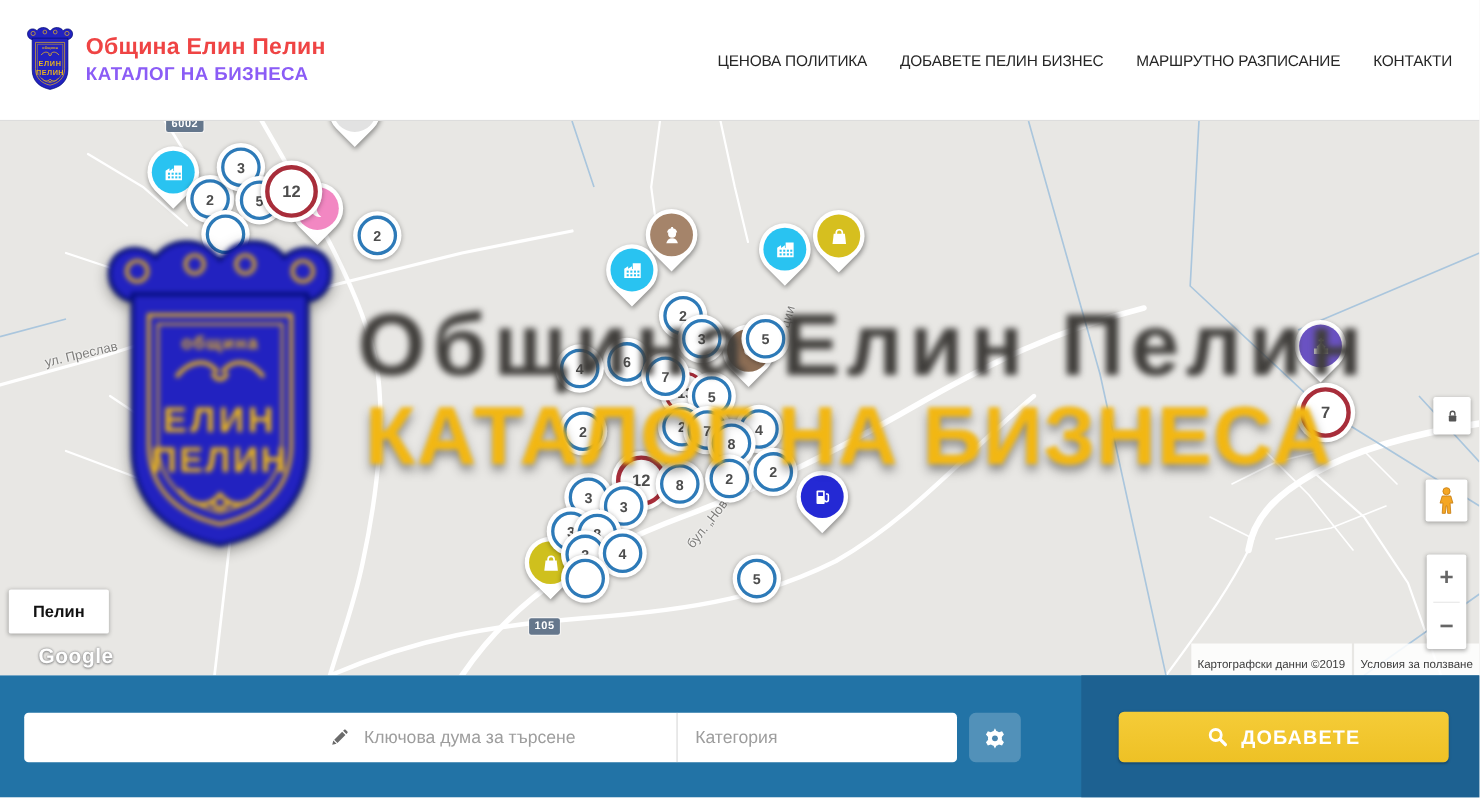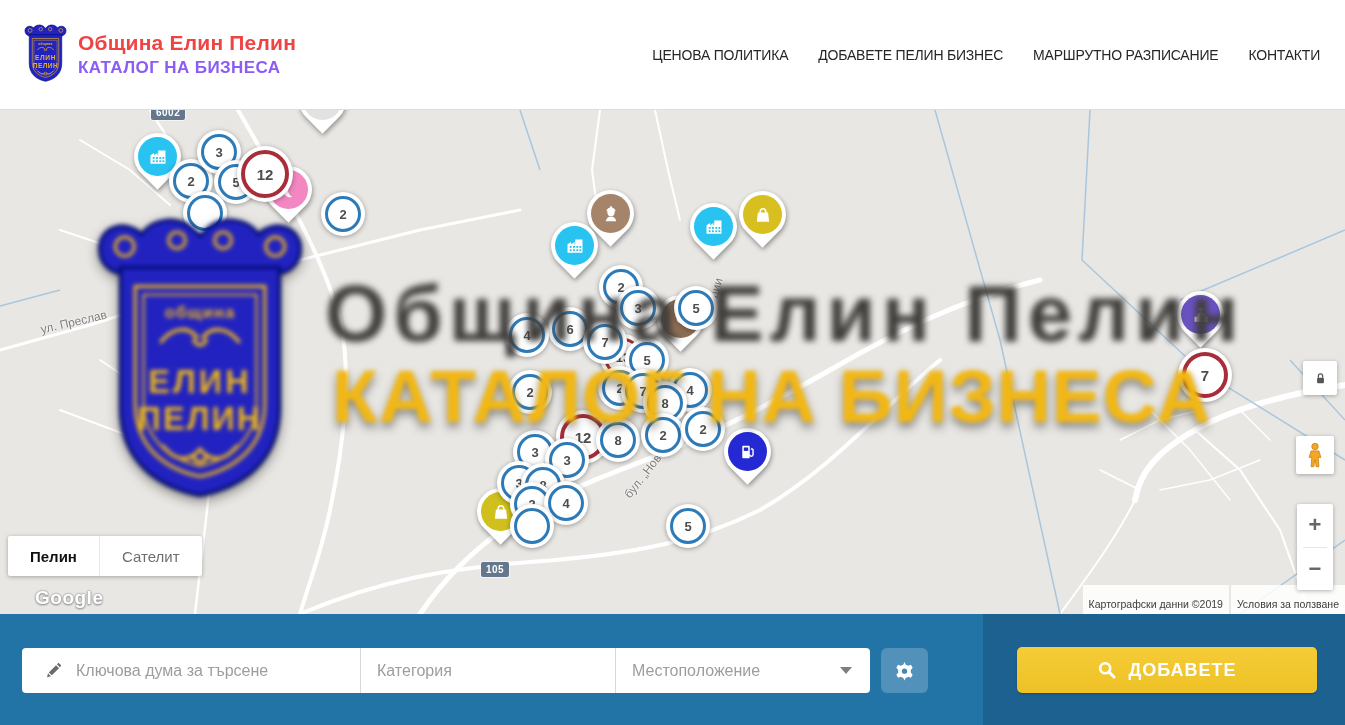--- a/index.html
+++ b/index.html
@@ -362,21 +362,20 @@
       </div>
 
     <svg id="wm-crest" viewBox="0 0 220 280">
         <use href="#crest"></use>
       </svg>
     <div id="wm-line1" class="wm-text">Община Елин Пелин</div>
     <div id="wm-line2" class="wm-text">КАТАЛОГ НА БИЗНЕСА</div>
 
     <div id="maptype">
       <div id="btn-karta" class="mt-btn">Пелин</div>
-      <div id="btn-satelit" class="mt-btn">Сателит</div>
     </div>
     <div id="google-logo">Google</div>
 
     <div id="attribution">
       <span class="attr-seg">Картографски данни ©2019</span>
       <span class="attr-seg">Условия за ползване</span>
     </div>
 
     <div id="lock-btn" class="ctrl-btn">
       <svg width="17" height="17" viewBox="0 0 20 20">
@@ -403,24 +402,20 @@
     <div id="search-group">
       <div id="kw-section">
         <svg width="19" height="19" viewBox="0 0 20 20">
             <path d="M3.2 17l1-4.1 3.1 3.1zM5.1 12l7.6-7.6 3.1 3.1-7.6 7.6zM13.6 3.5l1-1c.4-.4 1-.4 1.4 0l1.7 1.7c.4.4.4 1 0 1.4l-1 1z" fill="#6b6b6b"></path>
           </svg>
         <input id="kw-input" type="text" placeholder="Ключова дума за търсене" style="">
       </div>
       <div class="dd-section">
         <span class="dd-label">Категория</span>
       </div>
-      <div class="dd-section">
-        <span class="dd-label">Местоположение</span>
-        <span class="caret"></span>
-      </div>
     </div>
     <div id="gear-btn">
       <svg width="23" height="23" viewBox="0 0 20 20">
           <path d="M10 2.6l1.1 2.3a5.3 5.3 0 012.1.9l2.4-.8 1.5 2.6-1.7 1.9a5.5 5.5 0 010 2.3l1.7 1.9-1.5 2.6-2.4-.8a5.3 5.3 0 01-2.1.9L10 18.7l-1.1-2.3a5.3 5.3 0 01-2.1-.9l-2.4.8-1.5-2.6 1.7-1.9a5.5 5.5 0 010-2.3L2.9 7.6l1.5-2.6 2.4.8a5.3 5.3 0 012.1-.9z" fill="#fff"></path>
           <circle cx="10" cy="10.6" r="2.3" fill="#4a87b0"></circle>
         </svg>
     </div>
 
     <button id="search-btn">
       <svg width="20" height="20" viewBox="0 0 20 20">

